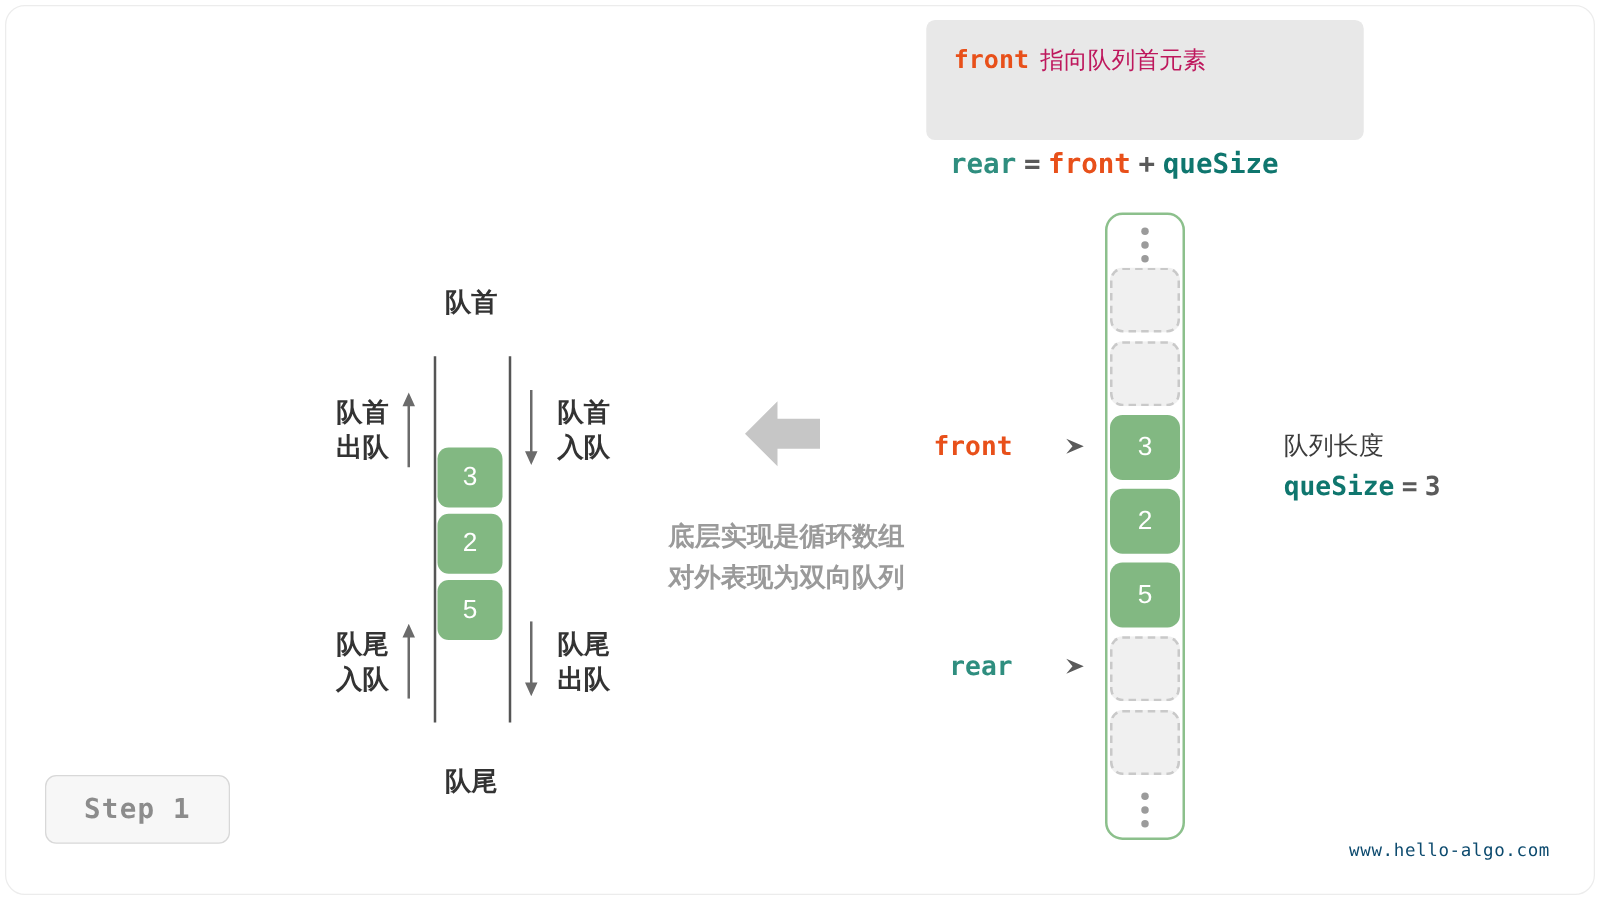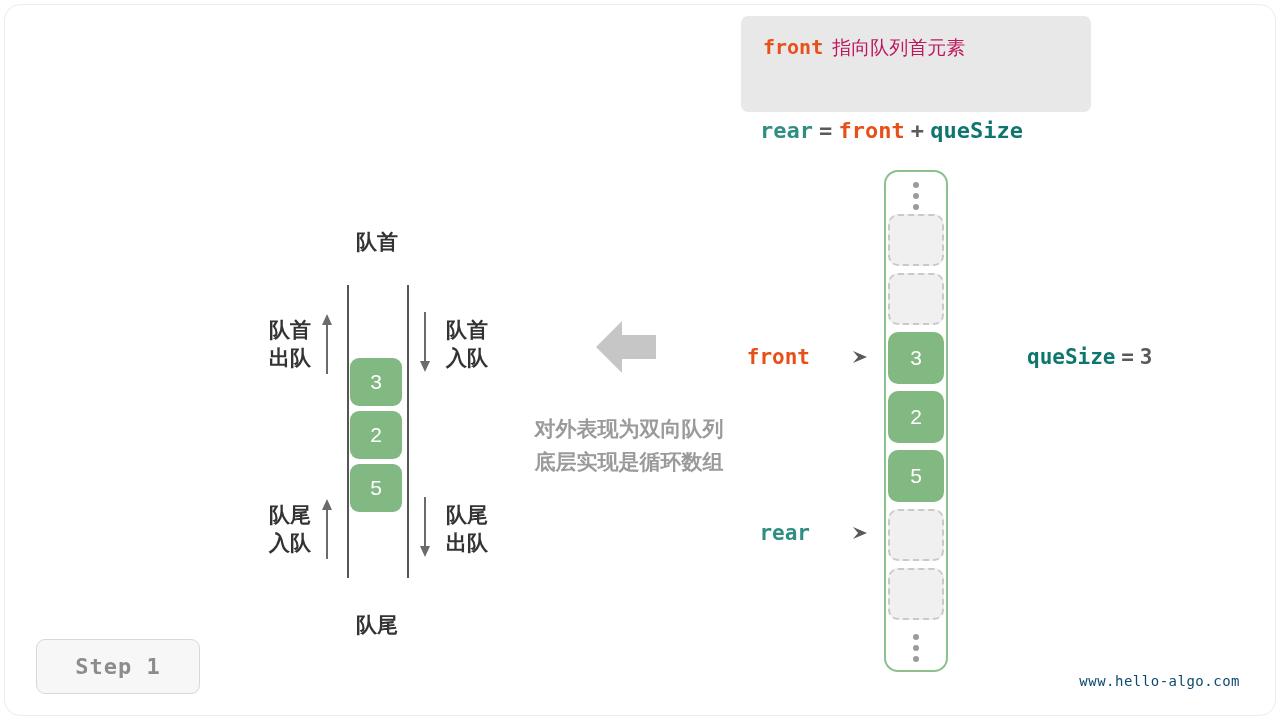--- a/index.html
+++ b/index.html
@@ -223,22 +223,22 @@
   }
   #quesize-formula {
     font-size: 21px;
     line-height: 34px;
     color: #5a5a5a;
   }
 
   
   #step-badge {
     position: absolute;
-    left: 36px; top: 639px;
-    width: 164px; height: 55px;
+    left: 36px; top: 620px;
+    width: 148px; height: 55px;
     background: #f7f7f7;
     border: 1px solid #d8d8d8;
     border-radius: 9px;
     display: flex; align-items: center; justify-content: center;
     box-sizing: border-box;
     font-size: 22px;
     color: #8c8c8c;
     letter-spacing: 1px;
   }
 
@@ -323,22 +323,22 @@
       </svg>
   </div>
 
   <div id="big-arrow">
     <svg width="62" height="58" viewBox="0 0 62 58">
       <path d="M1 29 L27 3 L27 17 L61 17 L61 41 L27 41 L27 55 Z" fill="#c6c6c6"></path>
     </svg>
   </div>
 
   <div id="center-note">
+    <div>底层实现是循环数组</div>
     <div>对外表现为双向队列</div>
-    <div>底层实现是循环数组</div>
   </div>
 
   <div id="array-container"></div>
 
   <div class="ellipsis" id="ellipsis-top">
     <span></span>
       <span></span>
       <span></span>
   </div>
   <div class="ellipsis" id="ellipsis-bottom">
@@ -363,20 +363,21 @@
   </div>
 
   <div class="ptr-label mono" id="ptr-rear">rear</div>
   <div class="ptr-arrow" id="ptr-rear-arrow">
     <svg width="18" height="14" viewBox="0 0 18 14">
         <path d="M1 1 L15 7 L1 13 L6 7 Z" fill="#5a5a5a"></path>
       </svg>
   </div>
 
   <div id="quesize-block">
+    <div id="quesize-title">队列长度</div>
     <div id="quesize-formula">
       <span class="mono tok-size">queSize</span>
       <span class="mono">=</span>
       <span class="mono">3</span>
     </div>
   </div>
 
   <div id="step-badge" class="mono">Step 1</div>
 
   <div id="watermark">www.hello-algo.com</div>

